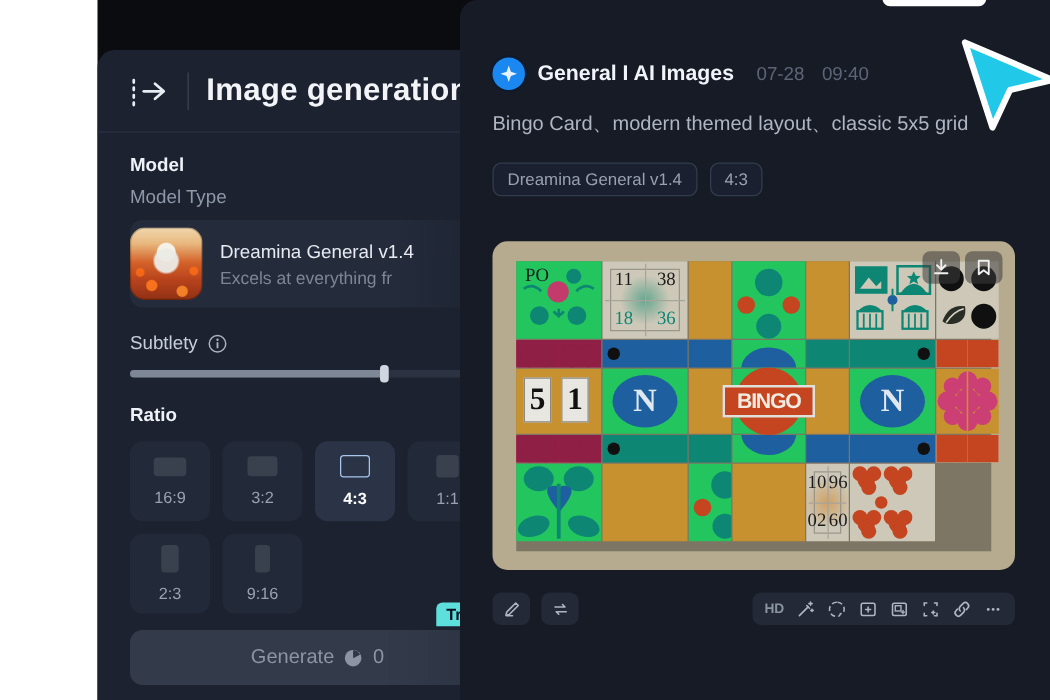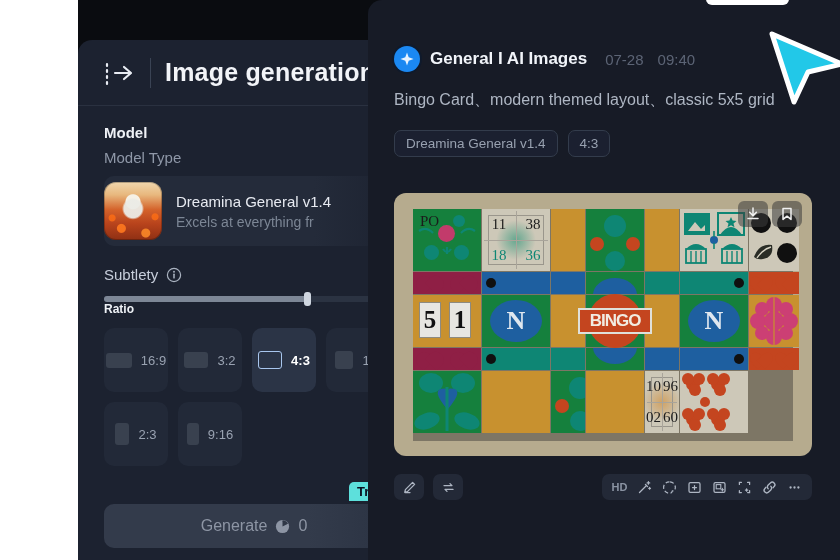--- a/index.html
+++ b/index.html
@@ -77,25 +77,25 @@
 
   .sub-label { display: flex; align-items: center; gap: 8px; margin-top: 20px; }
   .sub-label span { font-size: 15px; color: #c7cedb; }
   .info-icon { width: 16px; height: 16px; }
 
   .slider { margin-top: 13px; width: 300px; height: 6px; position: relative; }
   .slider .track { position: absolute; inset: 0; background: #2b3342; border-radius: 3px; }
   .slider .fill { position: absolute; left: 0; top: 0; height: 6px; width: 205px; background: #7d8796; border-radius: 3px; }
   .slider .knob { position: absolute; left: 200px; top: -4px; width: 7px; height: 14px; background: #cfd6e0; border-radius: 3px; }
 
-  .ratio-title { font-size: 12px; font-weight: 700; color: #eef1f6; }
+  .ratio-title { font-size: 15px; font-weight: 700; color: #eef1f6; margin-top: 22px; }
   .ratio-grid { display: flex; flex-wrap: wrap; gap: 10px; margin-top: 12px; width: 330px; }
   .ratio-btn {
     width: 64px; height: 64px; border-radius: 10px; background: #222938;
-    display: flex; flex-direction: row; align-items: center; justify-content: center; gap: 9px;
+    display: flex; flex-direction: column; align-items: center; justify-content: center; gap: 9px;
     cursor: pointer;
   }
   .ratio-btn.active { background: #2b3446; }
   .ratio-glyph { background: #39414f; border-radius: 3px; }
   .ratio-btn.active .ratio-glyph { background: transparent; border: 1.6px solid #a8c6ee; }
   .ratio-label { font-size: 13px; color: #99a2b1; }
   .ratio-btn.active .ratio-label { color: #ffffff; font-weight: 700; }
 
   .gen-wrap { position: absolute; left: 104px; bottom: 12px; width: 300px; }
   .gen-btn {
@@ -149,21 +149,21 @@
     position: absolute; left: 19px; top: 16px; width: 380px; height: 232px;
     display: grid;
     grid-template-columns: 68px 68px 34px 58px 34px 68px 50px;
     grid-template-rows: 62px 22px 52px 22px 62px;
     background: #7d7665; gap: 1px;
   }
   .cell { position: relative; overflow: hidden; background: #d9d8d3; }
   .c-gold { background: #c8912f; }
   .c-blue { background: #1e5fa0; }
   .c-teal { background: #0e8674; }
-  .c-grey { background: #15803d; }
+  .c-grey { background: #22c55e; }
   .c-tan  { background: #cdc8b8; }
 
   .ov-num {
     position: absolute; inset: 0; display: grid;
     grid-template-columns: 1fr 1fr; grid-template-rows: 1fr 1fr;
     font-family: "Liberation Serif", serif; font-size: 15px;
   }
   .ov-num div { display: flex; align-items: center; justify-content: center; }
   .num-box { position: absolute; inset: 6px; border: 1px solid #9a968c; }
   .cross-v { position: absolute; left: 50%; top: 2px; bottom: 2px; width: 1px; background: #a9a49a; }

